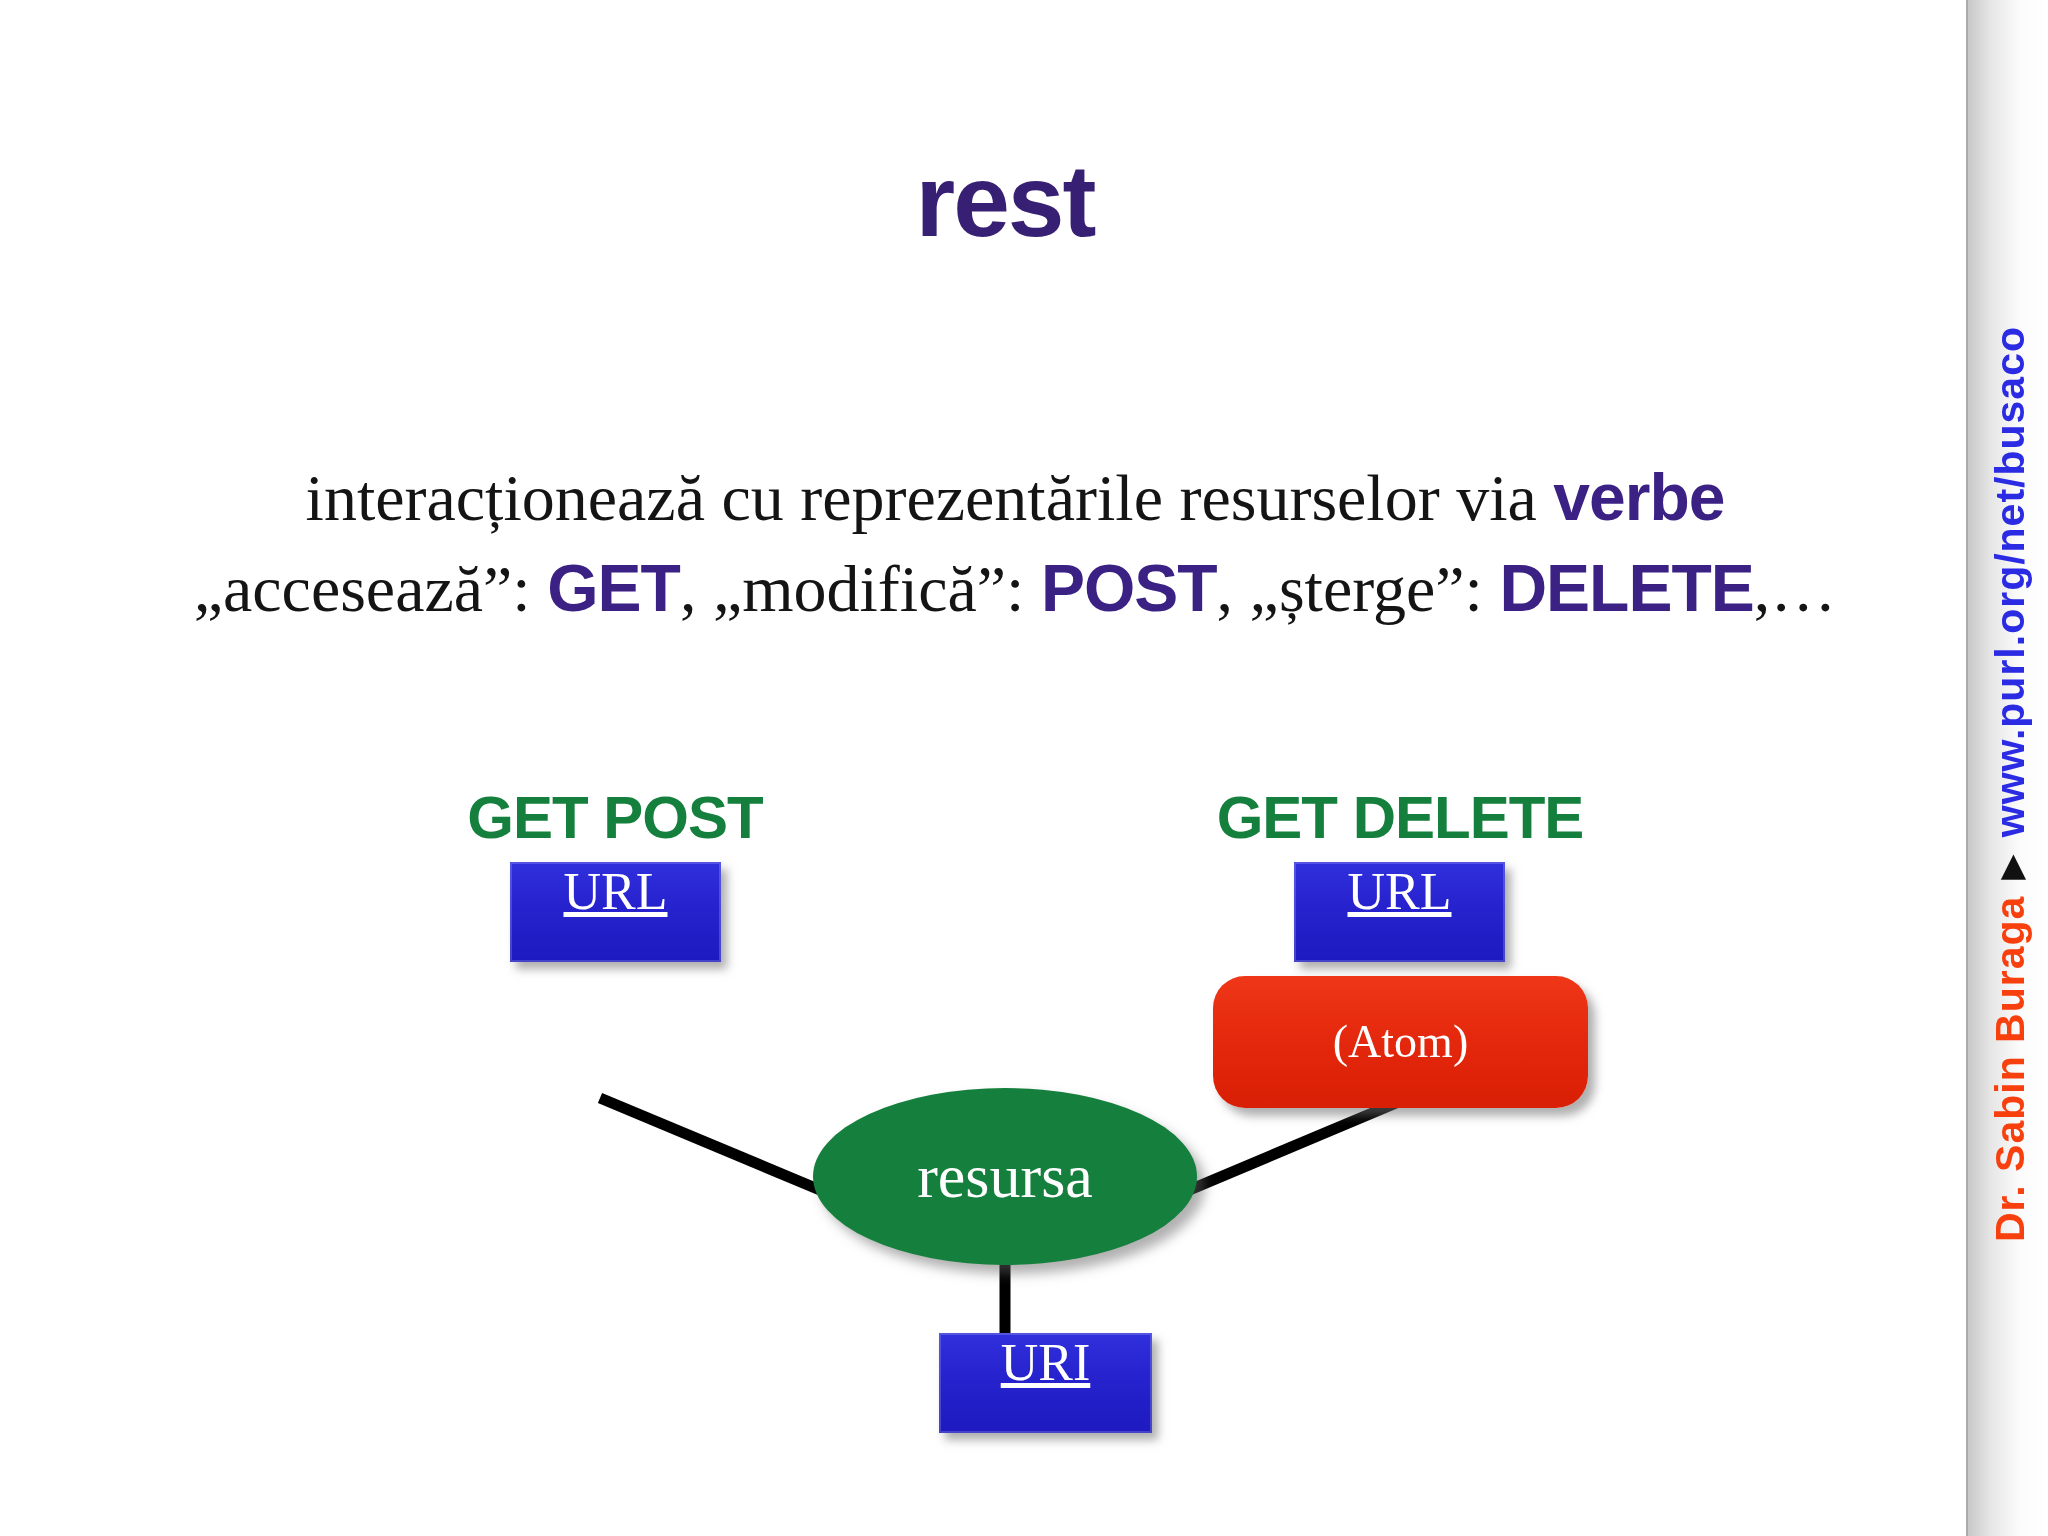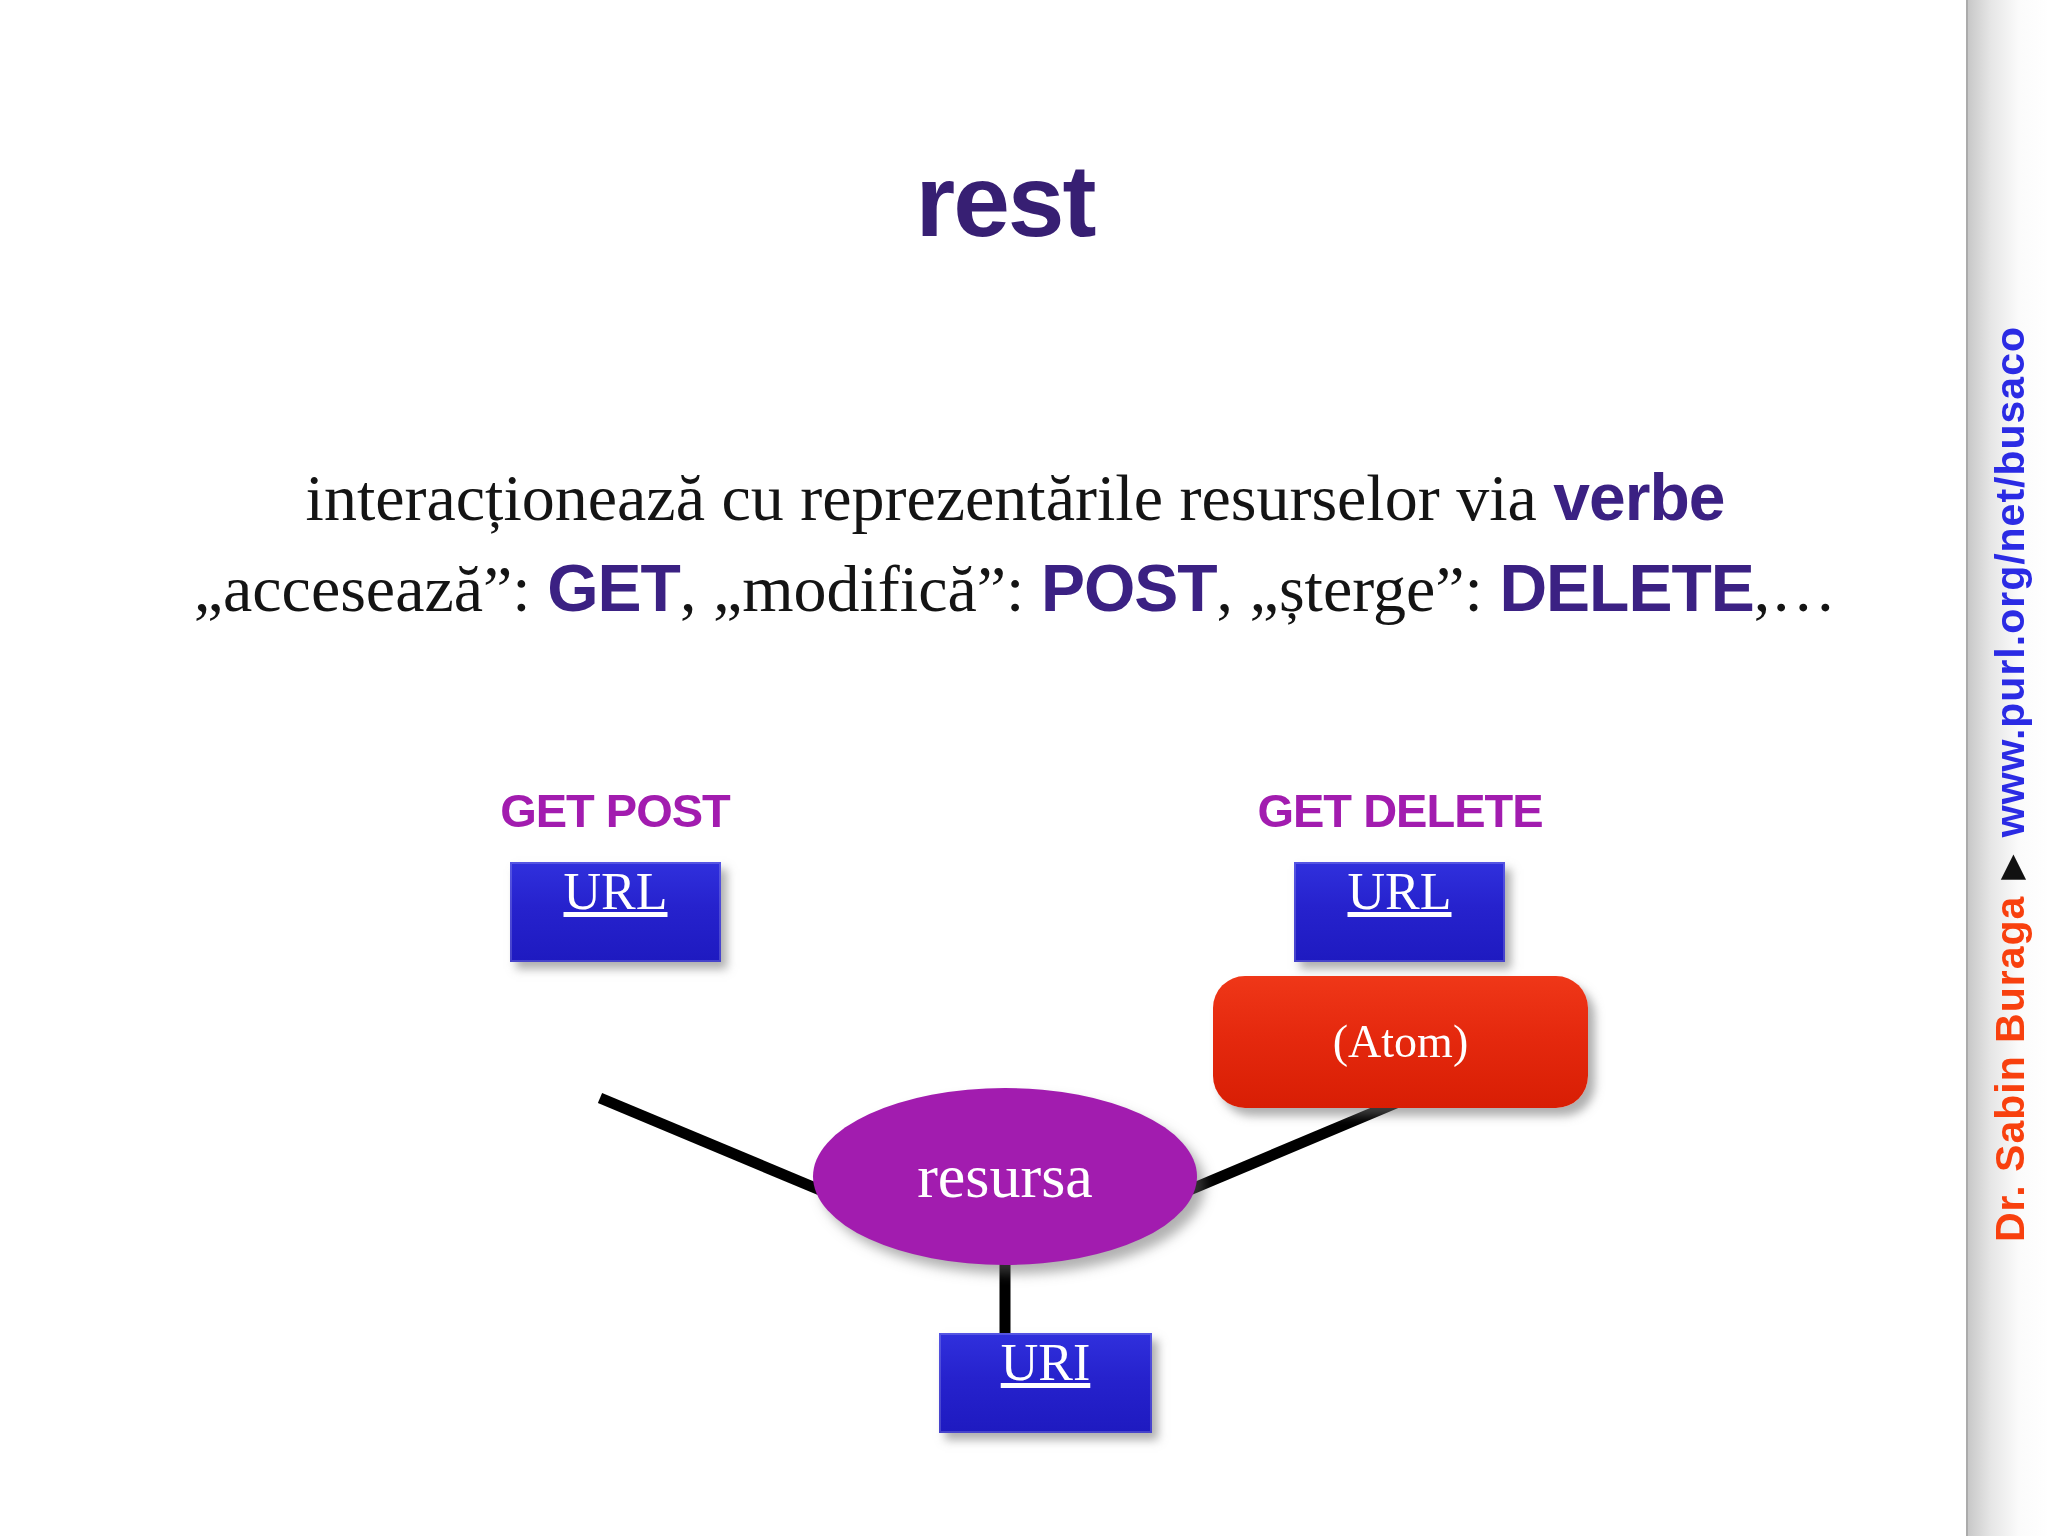--- a/index.html
+++ b/index.html
@@ -22,21 +22,21 @@
   .body .accent{color:#3a2378;}
   .body .it{font-style:italic;}
   .verb{
     font-family:"Liberation Sans",sans-serif;font-weight:bold;
     color:#3b2183;letter-spacing:-1px;
   }
   
   .verbs-label{
     position:absolute;top:783px;text-align:center;
     font-family:"Liberation Sans",sans-serif;font-weight:bold;
-    font-size:47px;color:#a21caf;letter-spacing:-1px;
+    font-size:60px;color:#15803d;letter-spacing:-1px;
   }
   .verbs-left{left:430px;width:370px;}
   .verbs-right{left:1212px;width:376px;}
   
   .box-blue{
     position:absolute;display:flex;align-items:flex-start;justify-content:center;
     background:linear-gradient(180deg,#3030dd 0%,#2622cd 45%,#1e1ac0 100%);
     color:#ffffff;font-size:52px;
     box-shadow:6px 7px 9px rgba(110,110,110,.55), inset 0 0 0 2px rgba(255,255,255,.18);
     text-decoration:underline;
@@ -49,21 +49,21 @@
     background:linear-gradient(180deg,#ef3718 0%,#e5290e 45%,#d81e04 100%);
     border-radius:32px;color:#ffffff;font-size:46px;line-height:56px;text-align:center;
     box-shadow:7px 8px 10px rgba(110,110,110,.55);
   }
   .rep-left{left:432px;top:976px;width:374px;height:132px;}
   .rep-right{left:1213px;top:976px;width:375px;height:132px;}
   .box-red sub{font-size:62%;line-height:0;}
   
   .resource-ellipse{
     position:absolute;left:813px;top:1088px;width:384px;height:177px;
-    background:#a21caf;border-radius:50%;
+    background:#15803d;border-radius:50%;
     display:flex;align-items:center;justify-content:center;
     color:#ffffff;font-size:62px;
     box-shadow:8px 9px 12px rgba(100,100,100,.5);
   }
   
   .connectors{position:absolute;left:0;top:0;}
   
   .sidebar{
     position:absolute;left:1966px;top:0;width:82px;height:1536px;
     border-left:2px solid #ababab;

